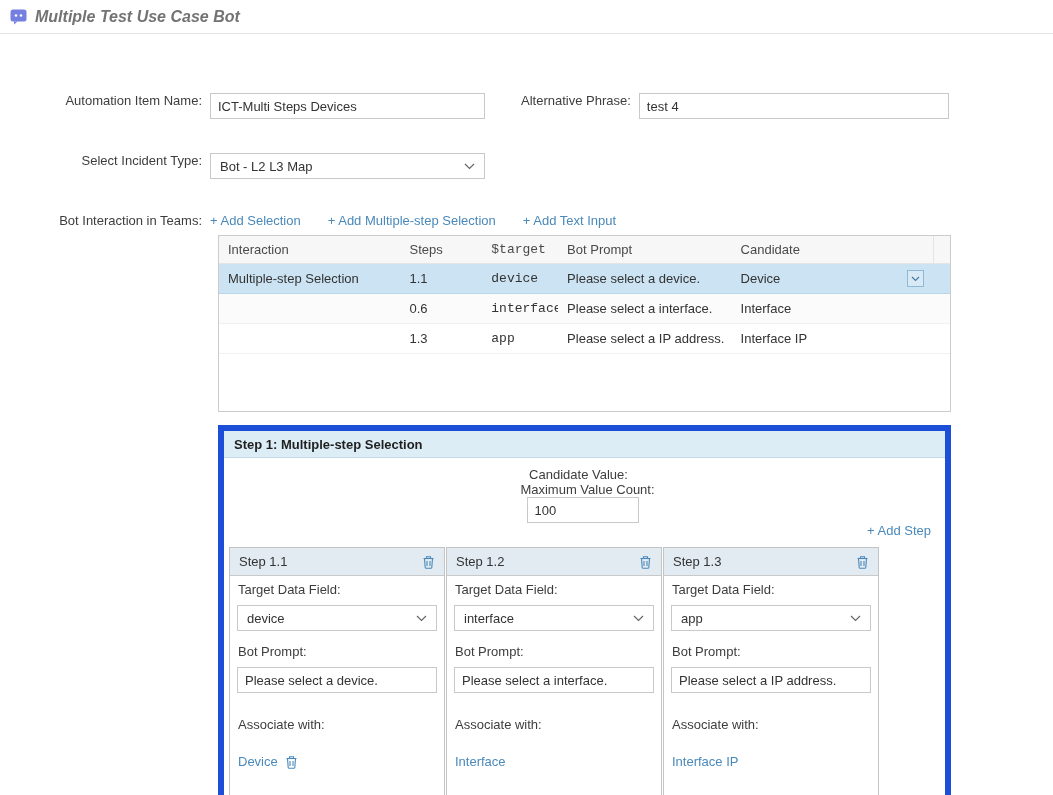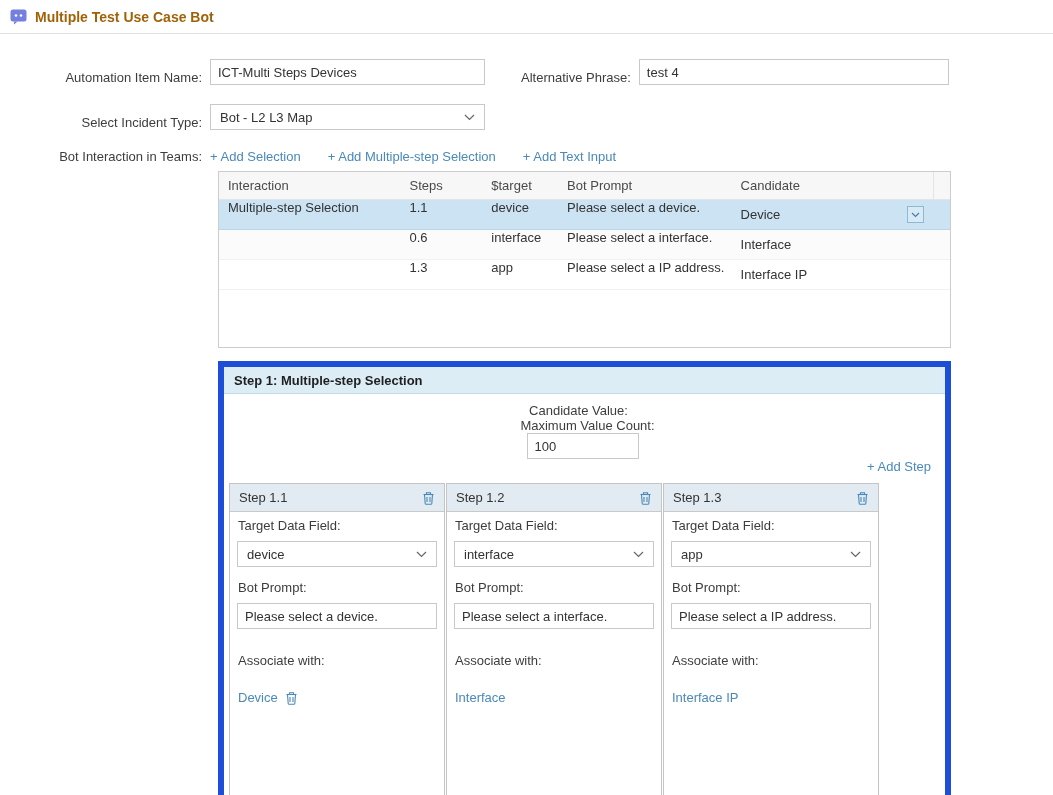--- a/index.html
+++ b/index.html
@@ -12,25 +12,25 @@
     overflow: hidden;
   }
   a { text-decoration: none; }
 
   
   .app-header {
     display: flex; align-items: center; gap: 8px;
     height: 34px; padding: 0 10px;
     border-bottom: 1px solid #e2e2e2;
   }
-  .app-title { font-weight: bold; font-size: 14px; color: #a16207; }
+  .app-title { font-weight: bold; font-size: 16px; color: #737373; font-style: italic; }
 
   
   .content { padding-top: 25px; }
-  .form-row { display: flex; align-items: flex-end; margin-bottom: 19px; }
+  .form-row { display: flex; align-items: flex-start; margin-bottom: 19px; margin-top: 34px; }
   .flabel {
     width: 210px; flex: none;
     text-align: right; padding-right: 8px;
     color: #3d3d3d;
   }
   .inline-label { color: #3d3d3d; padding-right: 8px; }
   .text-input {
     height: 26px; border: 1px solid #c9c9c9;
     padding: 0 7px; font: inherit; color: #333; background: #fff;
   }
@@ -46,29 +46,29 @@
   
   .itable {
     margin-left: 218px; width: 733px; height: 177px;
     border: 1px solid #ccc; background: #fff; overflow: hidden;
   }
   .thead {
     display: flex; height: 28px; align-items: center;
     background: #f7f7f7; border-bottom: 1px solid #e4e4e4; color: #4a4a4a;
   }
   .trow {
-    display: flex; height: 30px; 
+    display: flex; height: 30px; align-items: center;
     border-bottom: 1px solid #f1f1f1; cursor: pointer;
   }
   .trow.alt { background: #fbfbfb; }
   .trow.selected { background: #cbe3f2; border-bottom: 1px solid #b9d6e8; }
   .cell { padding: 0 9px; overflow: hidden; white-space: nowrap; }
   .c-interaction { width: 182px; }
   .c-steps      { width: 82px; }
-  .c-target     { width: 76px; }
+  .c-target     { width: 76px; font-family: Liberation Mono, monospace; }
   .c-prompt     { width: 174px; }
   .c-candidate  { width: 202px; display: flex; align-items: center; justify-content: space-between; }
   .c-end        { width: 17px; align-self: stretch; }
   .thead .c-end { border-left: 1px solid #e4e4e4; }
   .cand-btn {
     width: 17px; height: 17px; flex: none;
     border: 1px solid #8fb8d4; background: #d8eaf5;
     display: flex; align-items: center; justify-content: center;
     cursor: pointer;
   }

